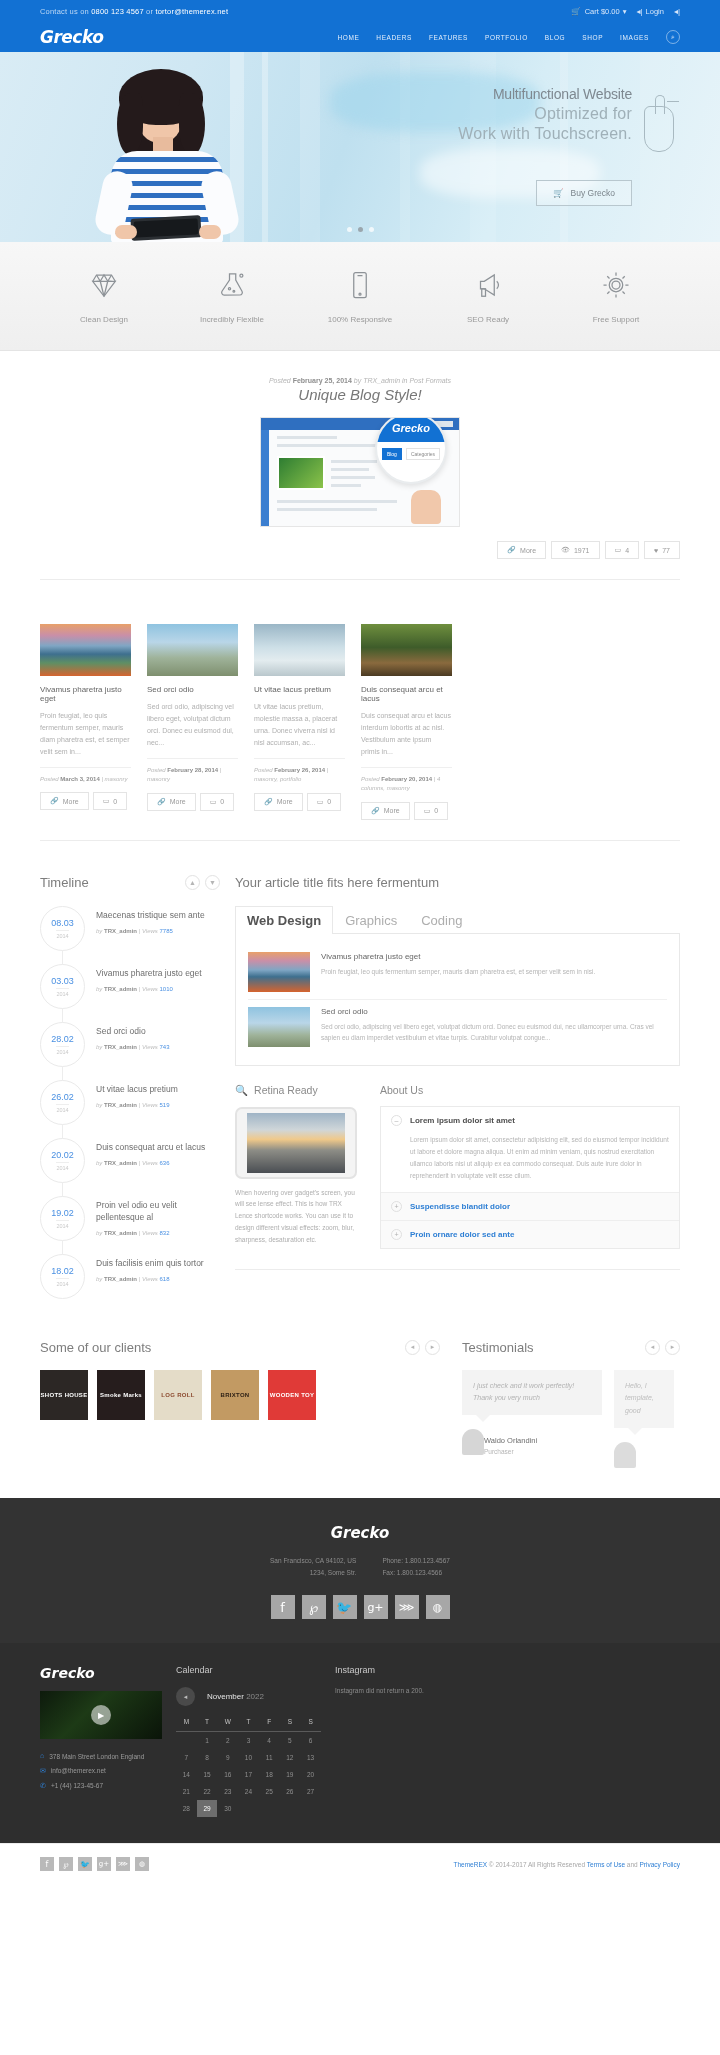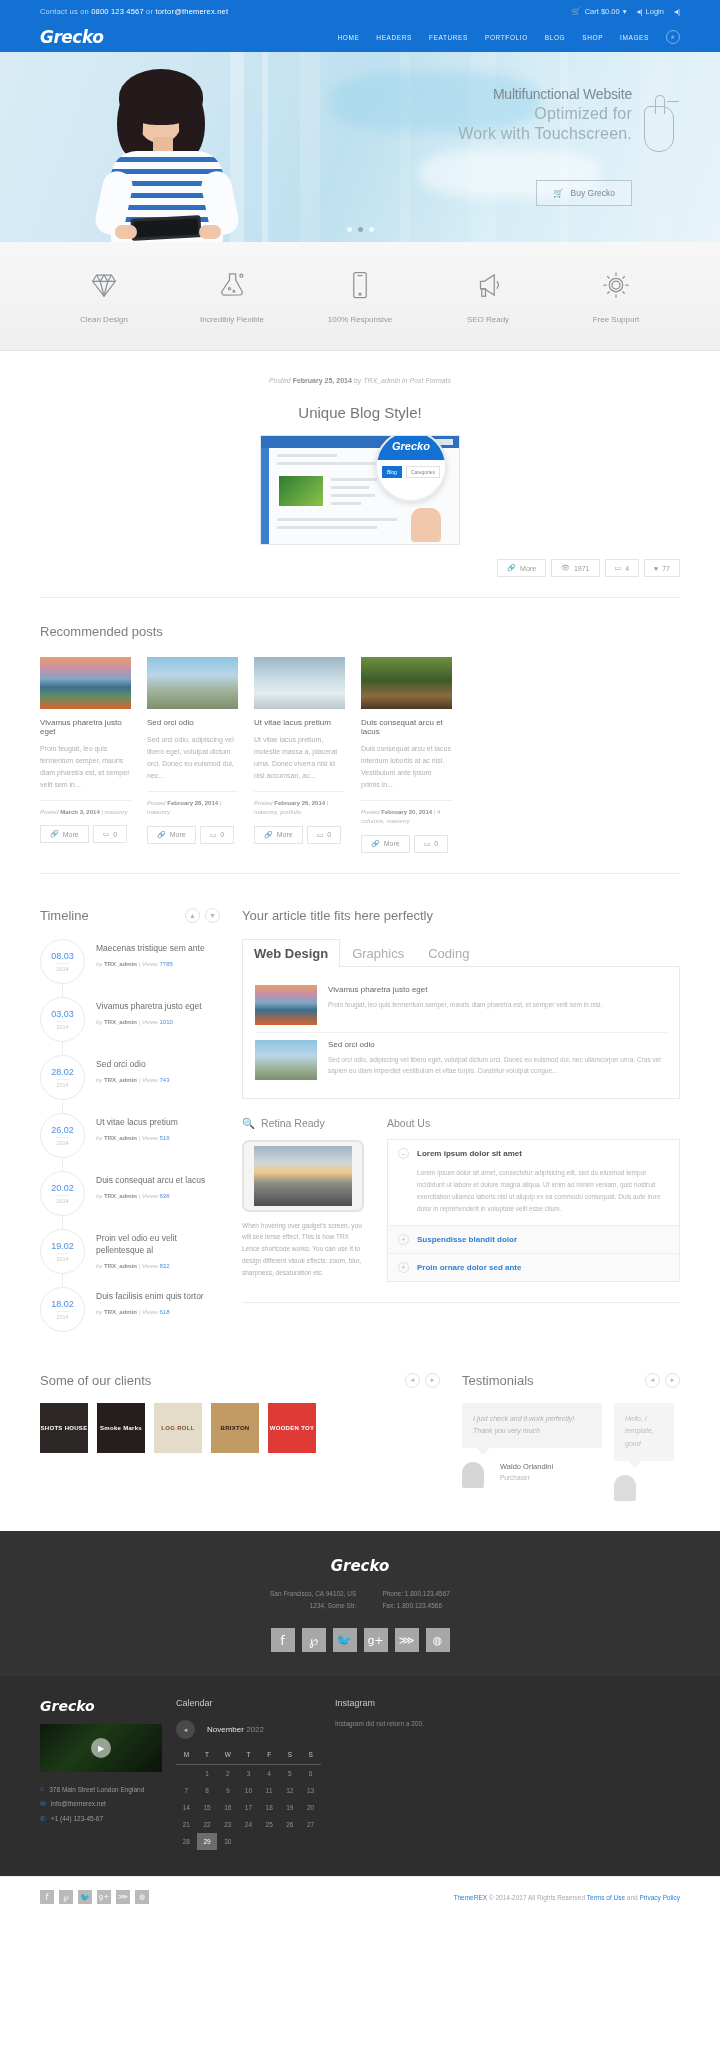--- a/index.html
+++ b/index.html
@@ -83,21 +83,21 @@
   .features { background: linear-gradient(#f7f7f7,#efefef); border-bottom: 1px solid #e4e4e4; padding: 24px 0 26px; }
   .features .row { display: flex; justify-content: space-between; }
   .feat { width: 128px; text-align: center; }
   .feat .ic { height: 38px; display:flex; align-items:center; justify-content:center; color:#8d9297; }
   .feat .lb { margin-top: 11px; font-size: 8px; color: #9a9a9a; }
 
   
   .section { padding: 26px 0; }
   .post-meta { text-align: center; font-size: 7px; color: #b4b4b4; font-style: italic; }
   .post-meta b { color: #8f8f8f; font-style: normal; font-weight: bold; }
-  .post-title { text-align: center; font-size: 15px; color: #777; font-weight: normal; margin-top: 20px; }
+  .post-title { text-align: center; font-size: 15px; color: #777; font-weight: normal; margin-top: 2px; font-style: italic; }
   .post-img { width: 200px; height: 110px; margin: 14px auto 0; position: relative; overflow:hidden;
       background: #eef1f3; border:1px solid #e6e6e6; }
   .browser-top { position:absolute; left:0; right:0; top:0; height: 12px; background:#2f6fc0; }
   .browser-top:after { content:''; position:absolute; right:6px; top:3px; width:26px; height:6px; background:#dfe6ec; }
   .browser-side { position:absolute; left:0; top:12px; bottom:0; width: 8px; background:#3c7fd0; }
   .browser-body { position:absolute; left:8px; right:0; top:12px; bottom:0; background:#fafbfc; }
   .bb-line { position:absolute; height:3px; background:#dde3e8; }
   .bb-thumb { position:absolute; left:8px; top:26px; width:48px; height:34px; background:linear-gradient(135deg,#2e7d32,#8bc34a); border:2px solid #fff; }
   .lens { position:absolute; right: 12px; top: -6px; width: 72px; height: 72px; border-radius:50%;
       background: #fff; border: 2px solid #e9ecee; box-shadow: 0 2px 6px rgba(0,0,0,.12); overflow:hidden; }
@@ -118,21 +118,21 @@
   .cards { display: flex; gap: 16px; margin-top: 18px; }
   .card { width: 91px; }
   .card .thumb { width: 91px; height: 52px; background-size: cover; }
   .card h4 { font-size: 8px; color: #666; font-weight: normal; margin-top: 9px; }
   .card p { font-size: 7px; color: #b0b0b0; line-height: 1.7; margin-top: 7px; }
   .card .cmeta { font-size: 6px; color: #b8b8b8; font-style: italic; border-top:1px solid #efefef; padding-top:7px; margin-top: 9px; line-height:1.6; }
   .card .cmeta b { color: #8d8d8d; font-style: normal; }
   .card .cbtns { display: flex; gap: 4px; margin-top: 8px; }
 
   
-  .two-col { display: flex; gap: 22px; margin-top: 8px; }
+  .two-col { display: flex; gap: 15px; margin-top: 8px; }
   .col-left { width: 180px; }
   .col-right { flex: 1; }
   .sechead { display: flex; align-items: center; justify-content: space-between; }
   .arrows { display: flex; gap: 5px; }
   .arr { width: 15px; height: 15px; border-radius: 50%; border: 1px solid #e2e2e2; color: #b5b5b5;
       display: flex; align-items: center; justify-content: center; font-size: 7px; background:#fff; }
   .tl { margin-top: 16px; position: relative; }
   .tl:before { content:''; position:absolute; left: 22px; top: 8px; bottom: 10px; width:1px; background:#ededed; }
   .tl-item { display: flex; gap: 11px; margin-bottom: 13px; position: relative; }
   .tl-date { width: 45px; height: 45px; border-radius: 50%; border: 1px solid #eaeaea; background:#fff;
@@ -178,21 +178,21 @@
   
   .clients-row { display: flex; gap: 22px; margin-top: 6px; }
   .cl-left { width: 400px; }
   .cl-right { flex: 1; }
   .logos { display: flex; gap: 9px; margin-top: 15px; }
   .logo-card { width: 48px; height: 50px; display:flex; align-items:center; justify-content:center;
       color:#fff; font-size:6px; text-align:center; font-weight:bold; letter-spacing:.3px; }
   .tst-bubble { background: #f3f3f3; padding: 10px 11px; font-size: 7px; color: #b2b2b2; font-style: italic; line-height: 1.8;
       position: relative; }
   .tst-bubble:after { content:''; position:absolute; left: 14px; bottom: -7px; border: 7px solid transparent; border-top-color: #f3f3f3; border-bottom: 0; }
-  .tst-row { display:flex; gap: 16px; margin-top: 14px; }
+  .tst-row { display:flex; gap: 0; margin-top: 14px; align-items: flex-end; }
   .tst-av { width: 22px; height: 26px; background: #d6d6d6; border-radius: 11px 11px 2px 2px; flex:none; }
   .tst-name { font-size: 7.5px; color: #6e6e6e; }
   .tst-role { font-size: 6.5px; color: #b5b5b5; margin-top: 3px; }
   .tst-cards { display:flex; gap: 12px; margin-top: 15px; overflow:hidden; }
   .tst-card { width: 140px; flex:none; }
   .tst-card.part { width: 60px; opacity:.85; }
 
   
   .foot-dark { background: #333333; padding: 26px 0 24px; text-align: center; }
   .foot-logo { font-family:"DejaVu Sans",sans-serif; font-size: 15px; font-weight: bold; font-style: italic; color: #fff; }
@@ -433,21 +433,20 @@
           <span>♥</span>
           <span>77</span>
         </div>
       </div>
       <div class="hr"></div>
     </div>
   </div>
 
   <div style="padding-bottom:26px">
     <div class="wrap">
-      <h3 class="h2">Recommended posts</h3>
       <div class="cards">
 
         <div class="card">
           <div class="thumb" style="background:linear-gradient(180deg,#e8a06a 0%,#c98fa8 22%,#7fa6c4 42%,#3e6f8e 58%,#5f8f64 75%,#d6642f 100%);"></div>
           <h4>Vivamus pharetra justo eget</h4>
           <p>Proin feugiat, leo quis fermentum semper, mauris diam pharetra est, et semper velit sem in...</p>
           <div class="cmeta">
             <span>Posted </span><b>March 3, 2014</b><span> |  masonry</span>
           </div>
           <div class="cbtns">
@@ -602,21 +601,21 @@
             </div>
             <div class="tl-body">
               <h5>Duis facilisis enim quis tortor</h5>
               <div class="m"><span>by </span><b>TRX_admin</b><span> | </span><span>Views </span><i>618</i></div>
             </div>
           </div>
         </div>
       </div>
 
       <div class="col-right">
-        <h3 class="h2">Your article title fits here perfectly</h3>
+        <h3 class="h2">Your article title fits here fermentum</h3>
         <div class="tabs">
           <div class="tabnav">
             <span class="on">Web Design</span>
             <span>Graphics</span>
             <span>Coding</span>
           </div>
           <div class="tabbox">
             <div class="tabrow">
               <div class="th" style="background:linear-gradient(180deg,#e8a06a 0%,#c98fa8 22%,#7fa6c4 45%,#3e6f8e 62%,#d6642f 100%);"></div>
               <div>

